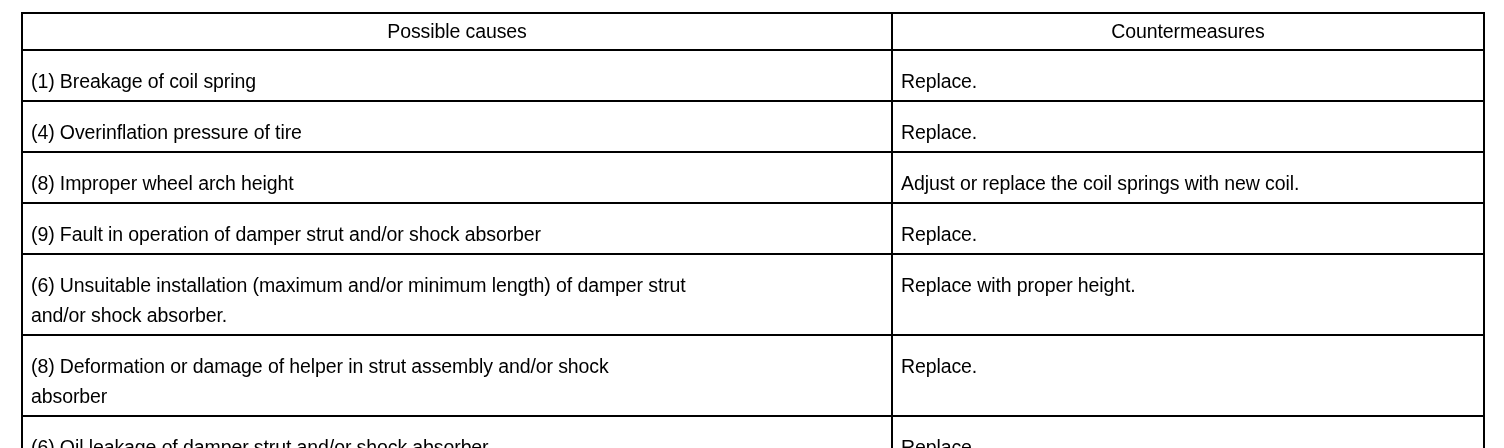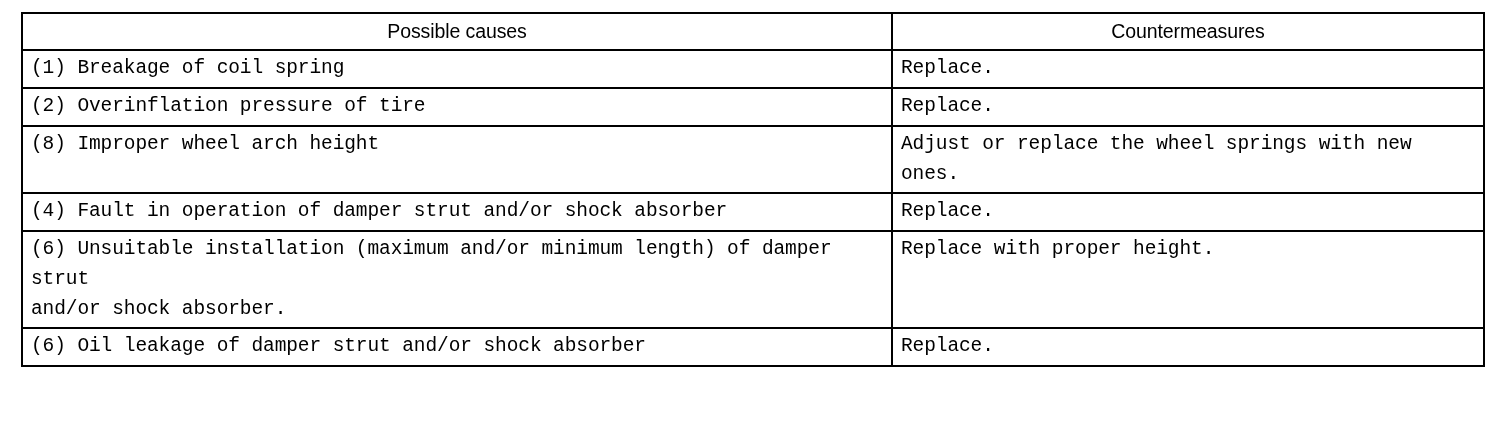--- a/index.html
+++ b/index.html
@@ -54,22 +54,21 @@
 
   table.tbl thead th {
     text-align: center;
     height: 31px;
     padding: 2px 8px 2px 8px;
     font-weight: 400;
   }
 
   table.tbl tbody td {
     text-align: left;
-    padding: 2px 8px 3px 8px;
-    font-family: Liberation Mono, monospace;
+    padding: 15px 8px 3px 8px;
   }
 
   
   table.tbl tbody tr.r1 td { height: 31px; }
   
   table.tbl tbody tr.r2 td { height: 61px; }
 
   .cell-text {
     display: block;
     white-space: pre-line;
@@ -96,49 +95,58 @@
       <tr class="r1">
             <td>
               <span class="cell-text">(1) Breakage of coil spring</span>
             </td>
             <td>
               <span class="cell-text">Replace.</span>
             </td>
           </tr>
           <tr class="r1">
             <td>
-              <span class="cell-text">(2) Overinflation pressure of tire</span>
+              <span class="cell-text">(4) Overinflation pressure of tire</span>
             </td>
             <td>
               <span class="cell-text">Replace.</span>
             </td>
           </tr>
           <tr class="r1">
             <td>
               <span class="cell-text">(8) Improper wheel arch height</span>
             </td>
             <td>
-              <span class="cell-text">Adjust or replace the wheel springs with new ones.</span>
+              <span class="cell-text">Adjust or replace the coil springs with new coil.</span>
             </td>
           </tr>
           <tr class="r1">
             <td>
-              <span class="cell-text">(4) Fault in operation of damper strut and/or shock absorber</span>
+              <span class="cell-text">(9) Fault in operation of damper strut and/or shock absorber</span>
             </td>
             <td>
               <span class="cell-text">Replace.</span>
             </td>
           </tr>
           <tr class="r2">
             <td>
               <span class="cell-text">(6) Unsuitable installation (maximum and/or minimum length) of damper strut
 and/or shock absorber.</span>
             </td>
             <td>
               <span class="cell-text">Replace with proper height.</span>
+            </td>
+          </tr>
+          <tr class="r2">
+            <td>
+              <span class="cell-text">(8) Deformation or damage of helper in strut assembly and/or shock
+absorber</span>
+            </td>
+            <td>
+              <span class="cell-text">Replace.</span>
             </td>
           </tr>
           <tr class="r1">
             <td>
               <span class="cell-text">(6) Oil leakage of damper strut and/or shock absorber</span>
             </td>
             <td>
               <span class="cell-text">Replace.</span>
             </td>
           </tr>

